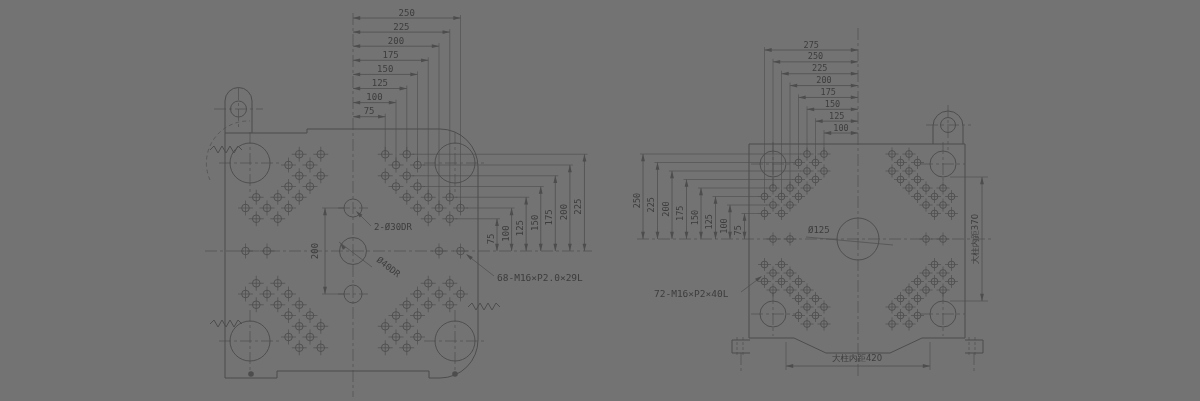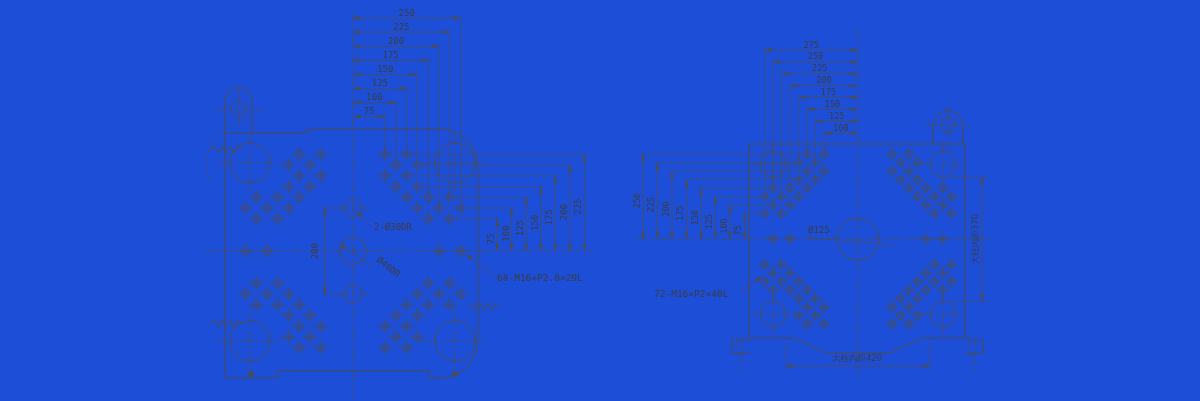--- a/index.html
+++ b/index.html
@@ -1,16 +1,16 @@
 <!DOCTYPE html>
 <html><head>
 <meta charset="utf-8">
 <style>
   html,body{margin:0;padding:0;background:#ffffff;}
-  .canvas{width:1200px;height:401px;background:#1d4ed8;overflow:hidden;position:relative;}
+  .canvas{width:1200px;height:401px;background:#737373;overflow:hidden;position:relative;}
   svg{display:block;}
   text{font-family:"DejaVu Sans Mono","Liberation Mono",monospace;}
   .cjk{font-family:"DejaVu Sans","Liberation Sans",sans-serif;}
 </style>
 </head>
 <body>
 
 <div class="canvas">
   <svg id="drawing-svg" width="1200" height="401" viewBox="0 0 1200 401">
       <g>

